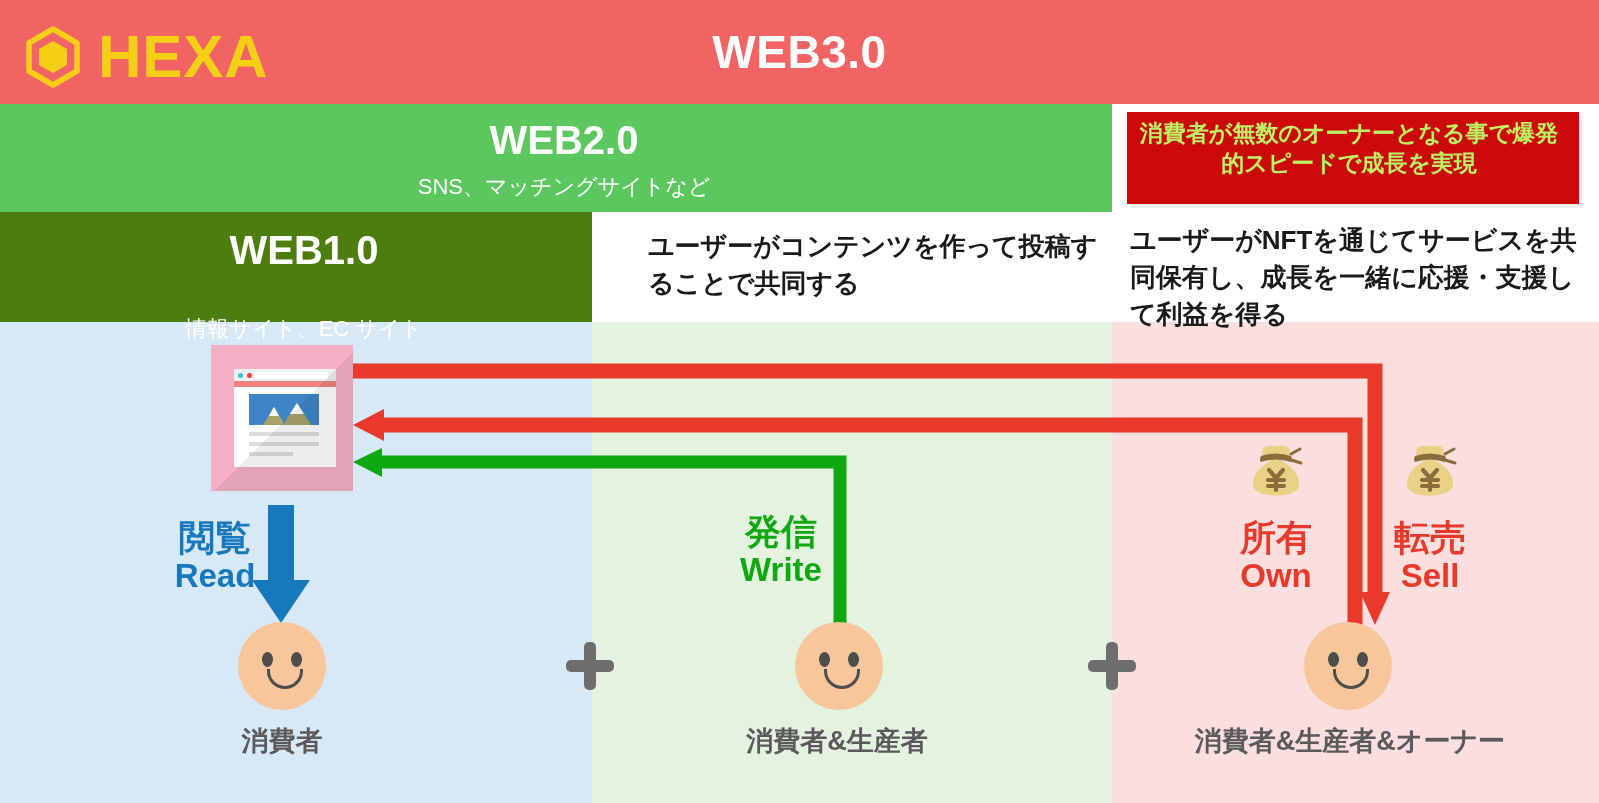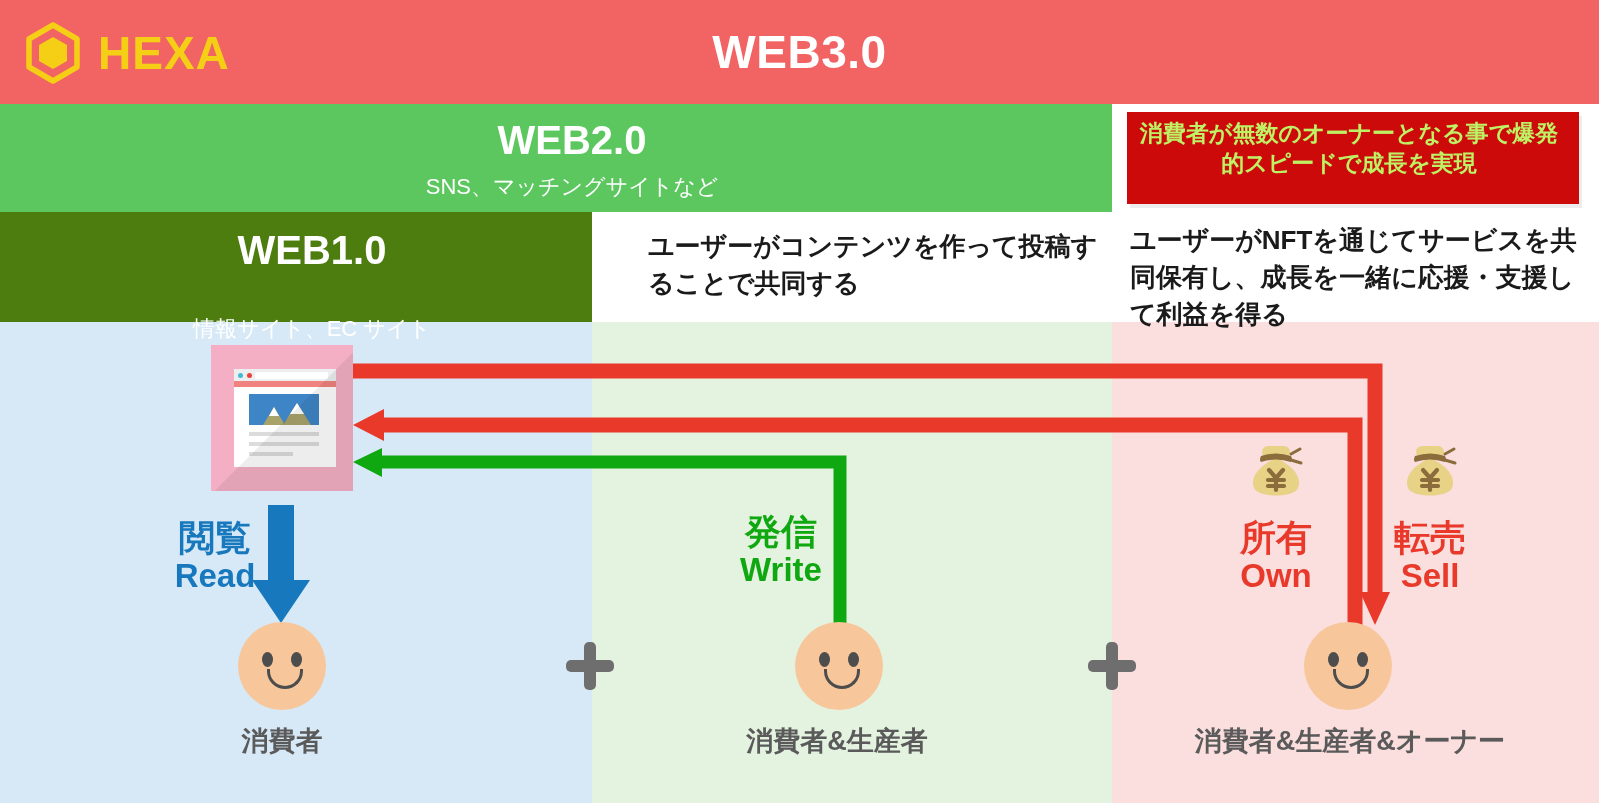--- a/index.html
+++ b/index.html
@@ -15,23 +15,23 @@
   
   #band-web3{position:absolute;left:0;top:0;width:1599px;height:104px;background:#f26464;}
   #band-web2{position:absolute;left:0;top:104px;width:1112px;height:108px;background:#5cc75f;}
   #band-web1{position:absolute;left:0;top:212px;width:592px;height:110px;background:#4d7c0f;}
 
   #logo{position:absolute;left:22px;top:22px;display:flex;align-items:center;gap:14px;}
   .hexwrap{width:62px;height:62px;position:relative;}
   #web3-title{position:absolute;left:0;top:0;width:1599px;height:104px;
      display:flex;align-items:center;justify-content:center;
      color:#fff;font-size:46px;font-weight:bold;letter-spacing:.5px;}
-  #logo-text{color:#f5cf16;font-size:46px;font-weight:bold;letter-spacing:1px;}
-
-  .bandtitle{position:absolute;left:16px;width:100%;text-align:center;color:#fff;}
+  #logo-text{color:#f5cf16;font-size:60px;font-weight:bold;letter-spacing:1px;}
+
+  .bandtitle{position:absolute;left:8px;width:100%;text-align:center;color:#fff;}
   #web2-title{top:14px;font-size:40px;font-weight:bold;}
   #web2-sub{top:68px;font-size:22px;}
   #web1-title{top:16px;font-size:40px;font-weight:bold;}
   #web1-sub{top:70px;font-size:22px;margin-top:32px;}
 
   
   #callout{position:absolute;left:1127px;top:112px;width:452px;height:92px;
      background:#cc0a0a;color:#bef264;box-sizing:border-box;
      padding:6px 20px 0 12px;font-size:23px;font-weight:bold;line-height:1.32;
      text-align:center;box-shadow:3px 4px 0 rgba(0,0,0,.07);}

